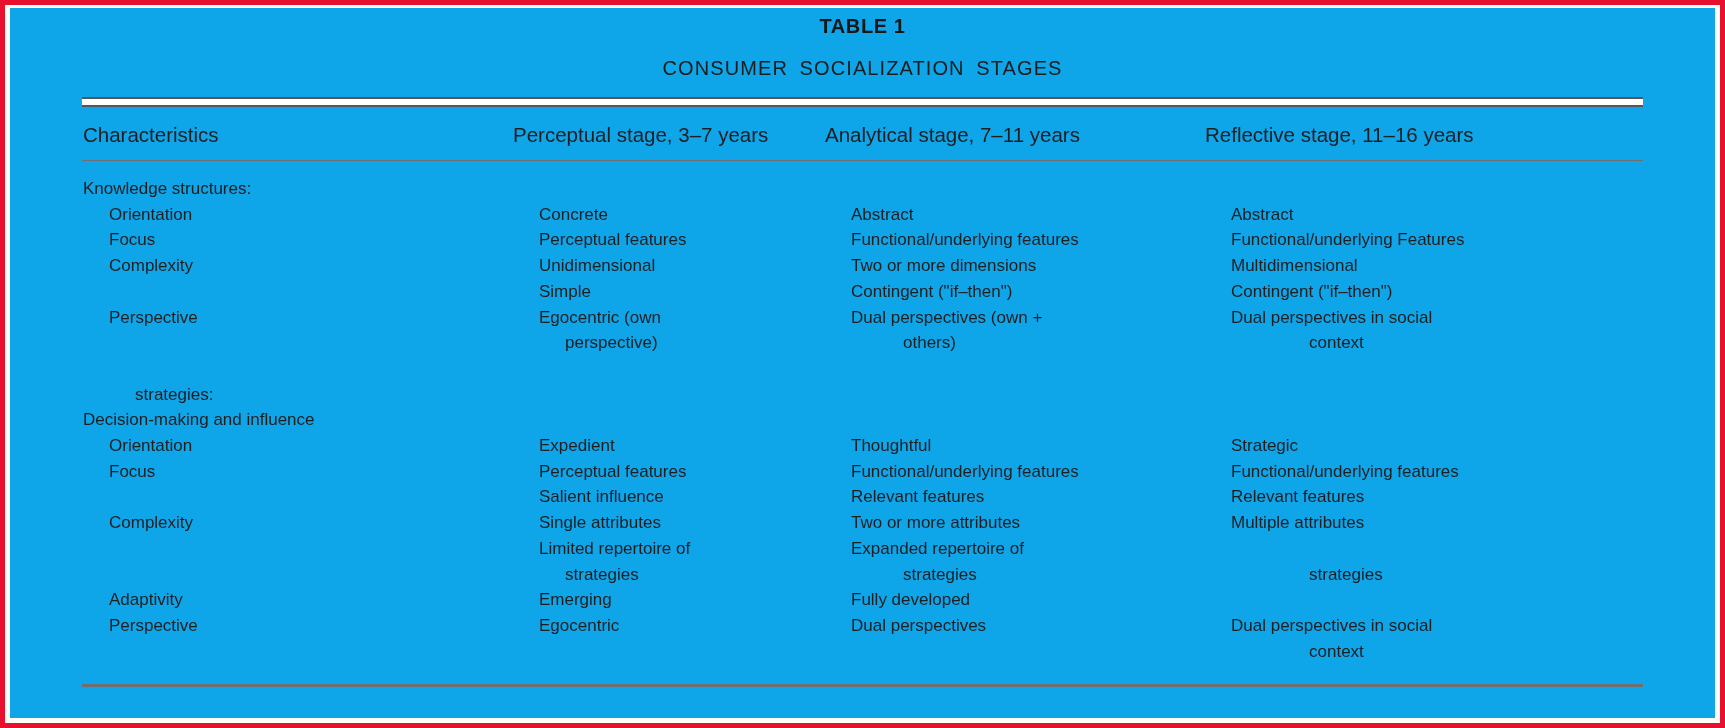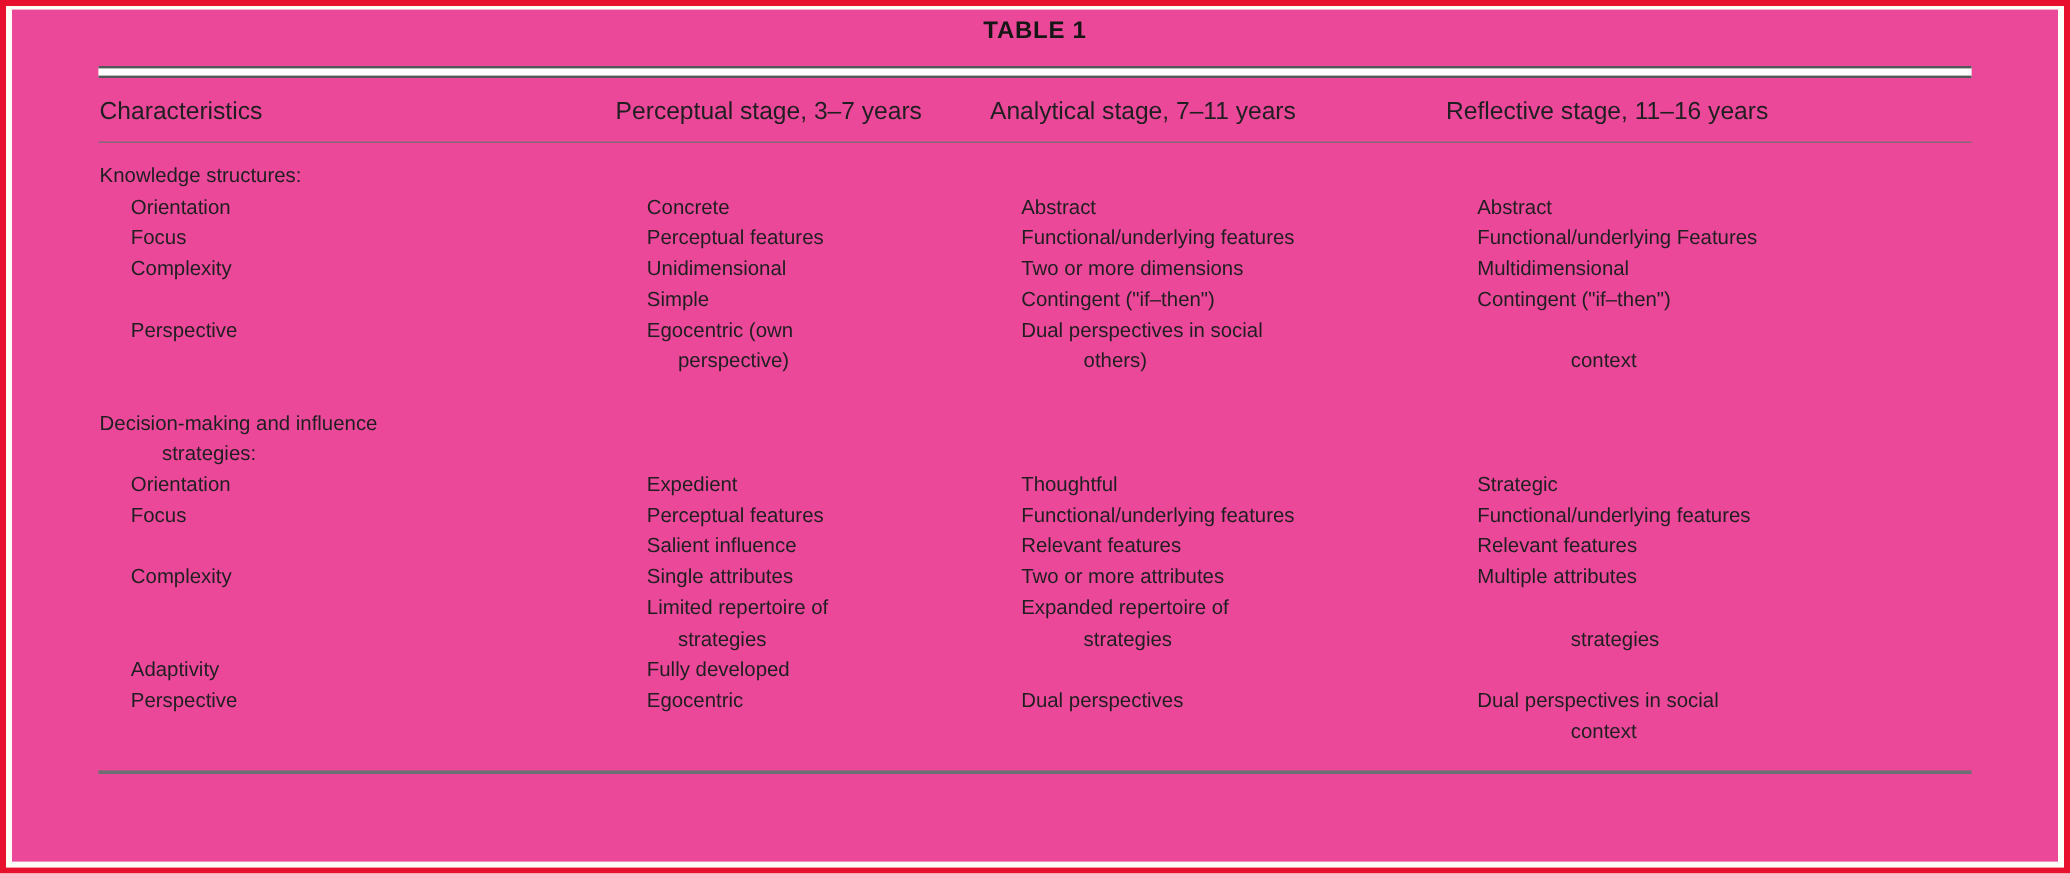--- a/index.html
+++ b/index.html
@@ -25,21 +25,21 @@
   }
 
   
   #page {
     box-sizing: border-box;
     position: absolute;
     left: 5px;
     top: 3px;
     right: 5px;
     bottom: 5px;
-    background: #ec4899;
+    background: #0ea5e9;
     padding: 0 72px;
   }
 
   
   #table-title {
     text-align: center;
     font-size: 20px;
     font-weight: bold;
     letter-spacing: 0.6px;
     color: #161616;
@@ -112,20 +112,21 @@
   .spacer-row { height: 25.7px; }
 </style>
 </head>
 <body>
 
 <div id="scan-frame">
   <div id="page">
 
     <div id="table-title">TABLE  1</div>
 
+    <div id="table-caption">CONSUMER SOCIALIZATION STAGES</div>
 
     <div class="rule-double"></div>
 
     <div id="header-row" class="grid-row">
       <div class="col-char hcell">Characteristics</div>
       <div class="col-perc hcell">Perceptual stage, 3–7 years</div>
       <div class="col-anal hcell">Analytical stage, 7–11 years</div>
       <div class="col-refl hcell">Reflective stage, 11–16 years</div>
     </div>
 
@@ -158,42 +159,43 @@
         </div>
         <div class="body-row">
           <div class="col-char cell ind-1">&nbsp;</div>
           <div class="col-perc cell">Simple</div>
           <div class="col-anal cell">Contingent ("if–then")</div>
           <div class="col-refl cell">Contingent ("if–then")</div>
         </div>
         <div class="body-row">
           <div class="col-char cell ind-1">Perspective</div>
           <div class="col-perc cell">Egocentric (own</div>
+          <div class="col-anal cell">Dual perspectives (own +</div>
           <div class="col-refl cell">Dual perspectives in social</div>
         </div>
         <div class="body-row">
           <div class="col-char cell ind-1">&nbsp;</div>
           <div class="col-perc cell cont">perspective)</div>
           <div class="col-anal cell cont">others)</div>
           <div class="col-refl cell cont">context</div>
         </div>
         <div class="spacer-row"></div>
+        <div class="body-row">
+          <div class="col-char cell ind-2">strategies:</div>
+          <div class="col-perc cell">&nbsp;</div>
+          <div class="col-anal cell">&nbsp;</div>
+          <div class="col-refl cell">&nbsp;</div>
+        </div>
         <div class="body-row">
           <div class="col-char cell ind-0">Decision-making and influence</div>
           <div class="col-perc cell">&nbsp;</div>
           <div class="col-anal cell">&nbsp;</div>
           <div class="col-refl cell">&nbsp;</div>
         </div>
         <div class="body-row">
-          <div class="col-char cell ind-2">strategies:</div>
-          <div class="col-perc cell">&nbsp;</div>
-          <div class="col-anal cell">&nbsp;</div>
-          <div class="col-refl cell">&nbsp;</div>
-        </div>
-        <div class="body-row">
           <div class="col-char cell ind-1">Orientation</div>
           <div class="col-perc cell">Expedient</div>
           <div class="col-anal cell">Thoughtful</div>
           <div class="col-refl cell">Strategic</div>
         </div>
         <div class="body-row">
           <div class="col-char cell ind-1">Focus</div>
           <div class="col-perc cell">Perceptual features</div>
           <div class="col-anal cell">Functional/underlying features</div>
           <div class="col-refl cell">Functional/underlying features</div>
@@ -216,20 +218,21 @@
           <div class="col-anal cell">Expanded repertoire of</div>
         </div>
         <div class="body-row">
           <div class="col-char cell ind-1">&nbsp;</div>
           <div class="col-perc cell cont">strategies</div>
           <div class="col-anal cell cont">strategies</div>
           <div class="col-refl cell cont">strategies</div>
         </div>
         <div class="body-row">
           <div class="col-char cell ind-1">Adaptivity</div>
+          <div class="col-perc cell">Emerging</div>
           <div class="col-refl cell">Fully developed</div>
         </div>
         <div class="body-row">
           <div class="col-char cell ind-1">Perspective</div>
           <div class="col-perc cell">Egocentric</div>
           <div class="col-anal cell">Dual perspectives</div>
           <div class="col-refl cell">Dual perspectives in social</div>
         </div>
         <div class="body-row">
           <div class="col-char cell ind-1">&nbsp;</div>

